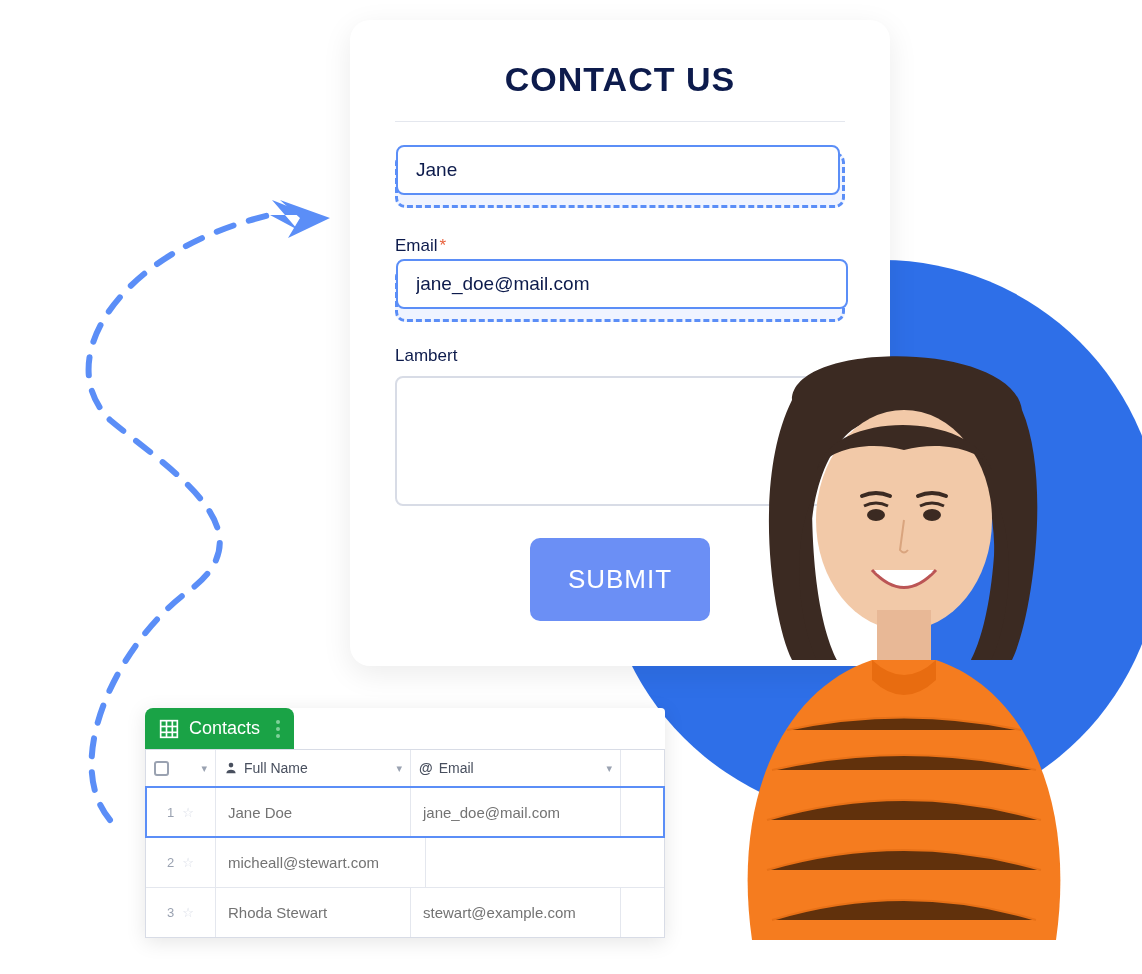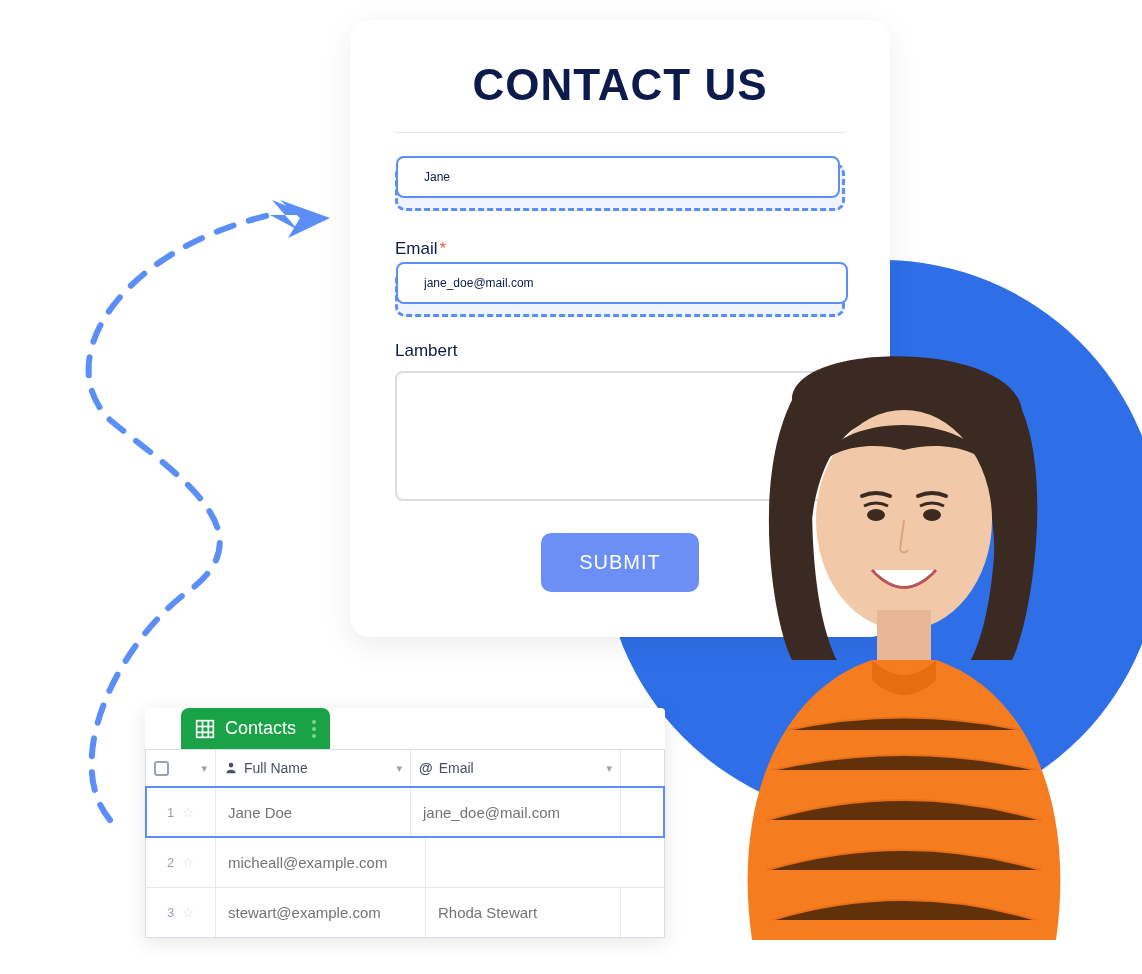--- a/index.html
+++ b/index.html
@@ -38,21 +38,21 @@
   left: 350px;
   top: 20px;
   width: 540px;
   background: #fff;
   border-radius: 20px;
   box-shadow: 0 8px 30px rgba(0,0,0,0.08);
   padding: 40px 45px 45px;
   z-index: 2;
 }
 .form-title {
-  font-size: 44px;
+  font-size: 34px;
   font-weight: 700;
   color: #0d1b4c;
   text-align: center;
   letter-spacing: 1px;
   padding-bottom: 22px;
   border-bottom: 1px solid #e4e7ee;
   margin-bottom: 30px;
 }
 .field-label {
   font-size: 17px;
@@ -68,22 +68,22 @@
   background: #f0f4ff;
   border: 3px dashed #5b8ef7;
   border-radius: 10px;
   padding: 0;
   position: relative;
 }
 .input-box {
   width: 100%;
   border: 2px solid #5b8ef7;
   border-radius: 8px;
-  padding: 12px 26px;
-  font-size: 12px;
+  padding: 12px 18px;
+  font-size: 19px;
   color: #0d1b4c;
   background: #fff;
   margin: -8px -4px 8px -4px;
   display: block;
   position: relative;
   left: 2px;
   top: -2px;
 }
 .email-row { margin-bottom: 24px; }
 .email-row .input-highlight { width: 100%; }
@@ -99,22 +99,22 @@
   font-size: 16px;
   resize: none;
 }
 .submit-btn {
   display: block;
   margin: 0 auto;
   background: #6b8ff5;
   color: #fff;
   border: none;
   border-radius: 10px;
-  padding: 18px 38px;
-  font-size: 20px;
+  padding: 26px 38px;
+  font-size: 26px;
   font-weight: 500;
   letter-spacing: 1px;
   cursor: pointer;
 }
 
 
 .sheet {
   position: absolute;
   left: 145px;
   top: 708px;
@@ -127,21 +127,20 @@
 .sheet-tab {
   display: inline-flex;
   align-items: center;
   background: #1aa346;
   color: #fff;
   border-radius: 8px 8px 0 0;
   padding: 10px 14px;
   font-size: 18px;
   font-weight: 500;
   gap: 10px;
-  margin-left: 36px;
 }
 .sheet-tab .grid-icon { width: 20px; height: 20px; }
 .sheet-tab .dots { display: flex; flex-direction: column; gap: 3px; margin-left: 6px; }
 .sheet-tab .dots span { width: 4px; height: 4px; background: #7fd19a; border-radius: 50%; }
 
 .sheet-header {
   display: flex;
   background: #fff;
   border: 1px solid #d8dce6;
 }
@@ -277,29 +276,29 @@
           <span class="star">☆</span>
         </div>
         <div class="rcell name">Jane Doe</div>
         <div class="rcell email">jane_doe@mail.com</div>
       </div>
       <div class="srow">
         <div class="rcell idx">
           <span>2</span>
           <span class="star">☆</span>
         </div>
-        <div class="rcell email">micheall@example.com</div>
+        <div class="rcell email">micheall@stewart.com</div>
       </div>
       <div class="srow">
         <div class="rcell idx">
           <span>3</span>
           <span class="star">☆</span>
         </div>
+        <div class="rcell name">Rhoda Stewart</div>
         <div class="rcell email">stewart@example.com</div>
-        <div class="rcell name">Rhoda Stewart</div>
       </div>
     </div>
 </div>
 
 <div class="person">
   <svg viewBox="0 0 460 620">
     <defs>
       <clipPath id="pc">
           <circle cx="230" cy="280" r="280"></circle>
         </clipPath>

